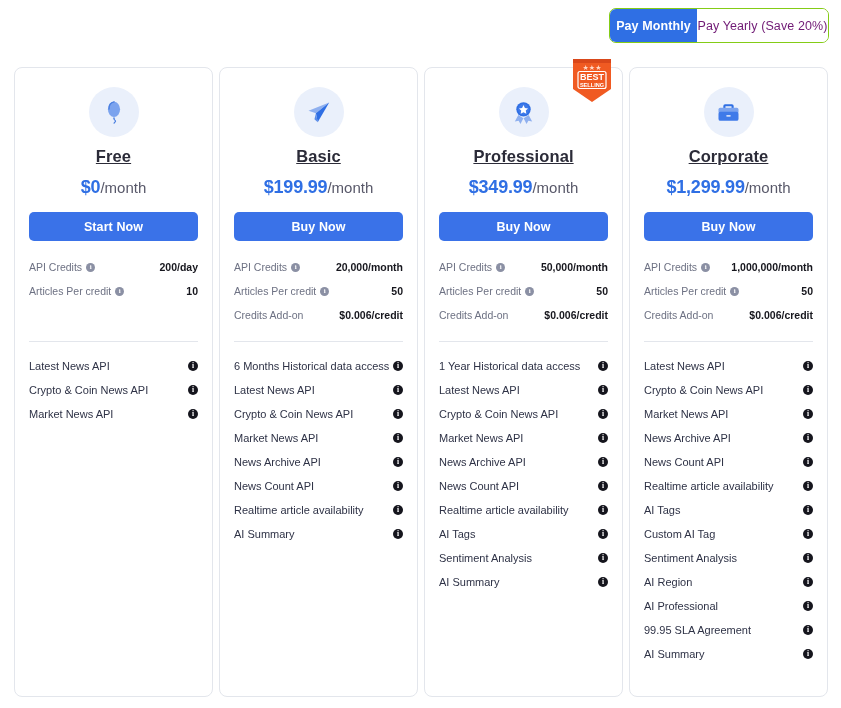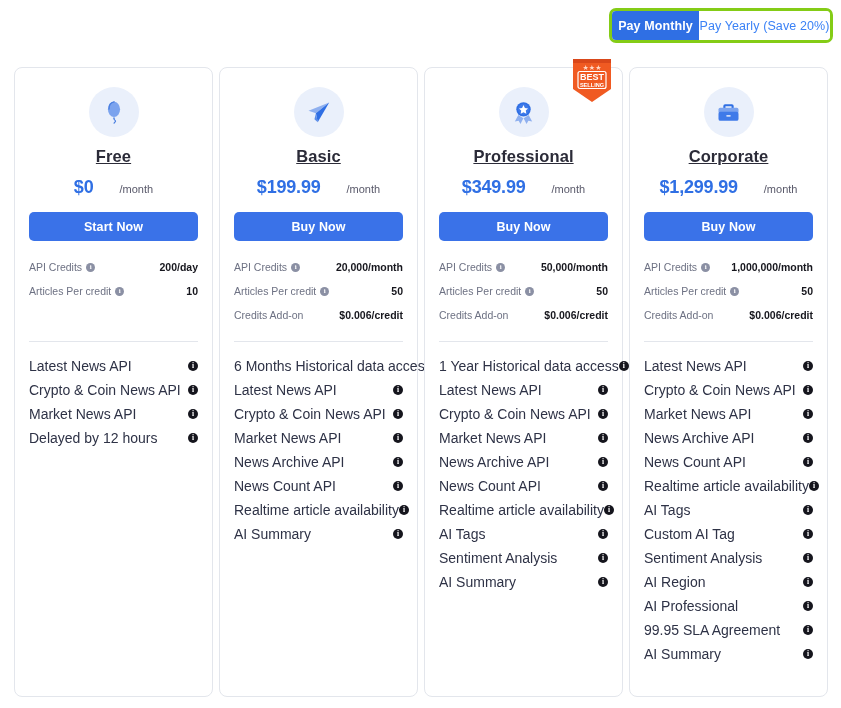--- a/index.html
+++ b/index.html
@@ -8,35 +8,35 @@
     background: #ffffff;
     font-family: "Liberation Sans", sans-serif;
     overflow: hidden;
   }
   .page { position: relative; width: 841px; height: 708px; }
 
   
   .billing-toggle {
     position: absolute; top: 8px; left: 609px;
     display: flex; align-items: stretch;
-    border: 3px solid #84cc16;
+    border: 1px solid #84cc16;
     border-radius: 7px;
     overflow: hidden;
     height: 35px;
     background: #ffffff;
   }
   .toggle-opt {
     display: flex; align-items: center; justify-content: center;
     font-size: 12.5px; font-weight: bold;
     letter-spacing: .1px;
     cursor: pointer;
     white-space: nowrap;
   }
   .toggle-opt.monthly { background: #2f6fe4; color: #ffffff; width: 87px; }
-  .toggle-opt.yearly  { background: #ffffff; color: #3b82f6; width: 131px; font-weight: normal; }
+  .toggle-opt.yearly  { background: #ffffff; color: #701a75; width: 131px; font-weight: normal; }
 
   
   .cards {
     position: absolute; top: 67px; left: 14px;
     display: flex; gap: 3px;
   }
   .card {
     position: relative;
     width: 199px; height: 630px;
     background: #ffffff;
@@ -75,21 +75,21 @@
   }
   .price-row {
     margin-top: 11px;
     text-align: center;
     white-space: nowrap;
   }
   .price-amount {
     font-size: 18px; font-weight: bold; color: #2f6fe4;
     letter-spacing: -.2px;
   }
-  .price-period { font-size: 11px; color: #585869; padding-left: 26px; }
+  .price-period { font-size: 15px; color: #585869; }
 
   .cta {
     display: block;
     margin: 14px auto 0;
     width: 100%;
     height: 29px;
     background: #3a72e8;
     color: #ffffff;
     border: none;
     border-radius: 5px;
@@ -149,21 +149,21 @@
 
   
   .features {
     position: absolute;
     left: 14px; right: 14px;
     top: 286px;
   }
   .feature-row {
     display: flex; align-items: center;
     height: 24px;
-    font-size: 14px;
+    font-size: 11px;
     color: #2e3246;
   }
   .feature-label { white-space: nowrap; }
   .feature-info {
     margin-left: auto;
     display: inline-block;
     width: 10px; height: 10px;
     border-radius: 50%;
     background: #15151d;
     position: relative;
@@ -228,24 +228,20 @@
           <div class="feature-row">
             <span class="feature-label">Latest News API</span>
             <span class="feature-info"></span>
           </div>
           <div class="feature-row">
             <span class="feature-label">Crypto &amp; Coin News API</span>
             <span class="feature-info"></span>
           </div>
           <div class="feature-row">
             <span class="feature-label">Market News API</span>
-            <span class="feature-info"></span>
-          </div>
-          <div class="feature-row">
-            <span class="feature-label">Delayed by 12 hours</span>
             <span class="feature-info"></span>
           </div>
         </div>
       </div>
       <div class="card">
         <div class="icon-wrap">
           <svg width="27" height="27" viewBox="0 0 24 24">
             <path d="M21.5 3.2L3.1 10.4l6.6 2.3z" fill="#8fb0ef"></path>
             <path d="M21.5 3.2l-11.8 9.5 1.6 7.9z" fill="#2f6fe4"></path>
             <path d="M9.7 12.7l1.6 7.9-2.9-2.6z" fill="#5a8ce8"></path>

